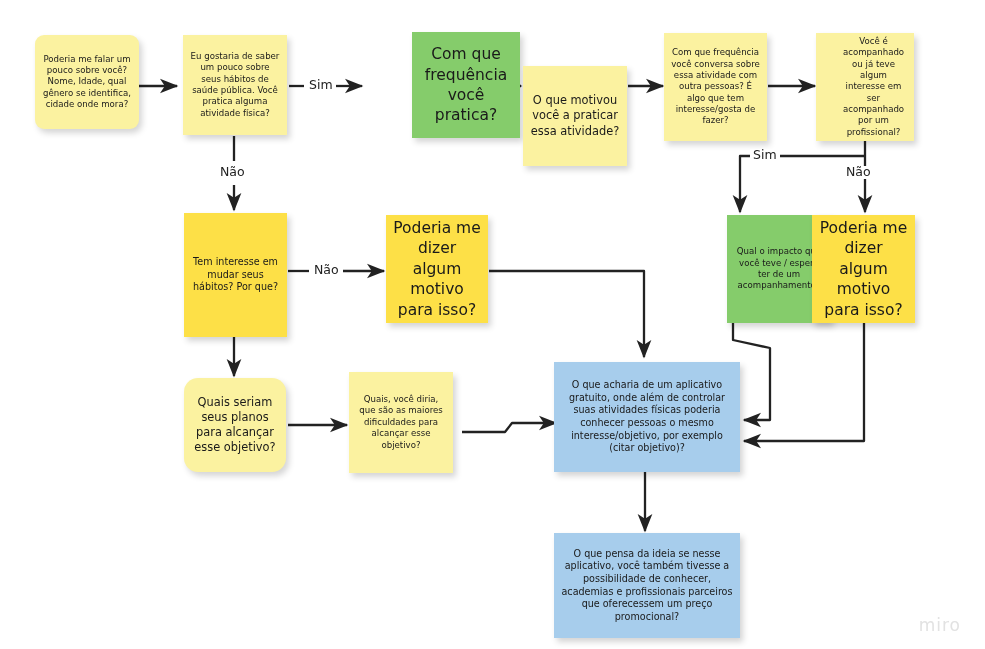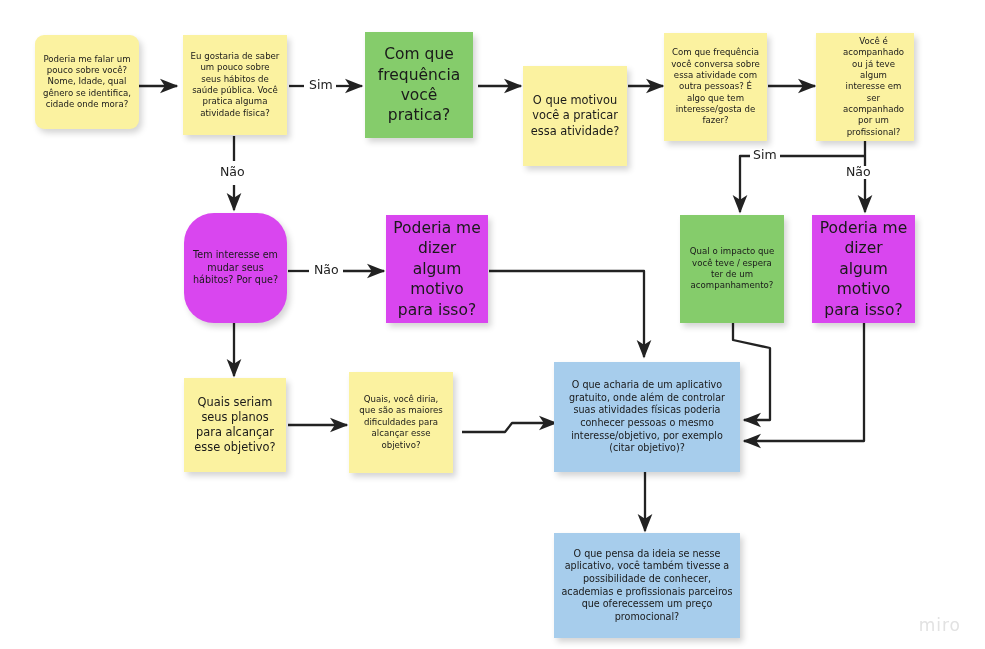--- a/index.html
+++ b/index.html
@@ -33,22 +33,22 @@
     padding: 6px 7px;
     box-shadow: 3px 4px 6px rgba(0,0,0,0.17);
     overflow: hidden;
     z-index: 3;
   }
   .note span {
     display: block;
     width: 100%;
   }
   .n-yellow { background: #FBF2A0; }
-  .n-green  { background: #85CC6B; }
-  .n-pink   { background: #d946ef; }
+  .n-green  { background: #85CC6B; margin-left: 47px; }
+  .n-pink   { background: #fde047; }
   .n-blue   { background: #A7CDEC; justify-content: center; }
 
   .t-xs  { font-size: 8.6px; }
   .t-sm  { font-size: 9.6px; }
   .t-md  { font-size: 11.4px; }
   .t-lg  { font-size: 15.5px; }
 
   .edge-label {
     position: absolute;
     font-size: 12.5px;
@@ -143,37 +143,37 @@
   </div>
 
   <div class="note n-yellow t-xs" style="left:664px; top:33px; width:103px; height:108px;">
     <span>Com que frequência você conversa sobre essa atividade com outra pessoas? É algo que tem interesse/gosta de fazer?</span>
   </div>
 
   <div class="note n-yellow t-xs" style="left:816px; top:33px; width:98px; height:108px;padding-left:24px;">
     <span>Você é acompanhado ou já teve algum interesse em ser acompanhado por um profissional?</span>
   </div>
 
-  <div class="note n-pink t-sm" style="left:184px; top:213px; width:103px; height:110px;border-radius:30px;">
+  <div class="note n-pink t-sm" style="left:184px; top:213px; width:103px; height:124px;">
     <span>Tem interesse em mudar seus hábitos? Por que?</span>
   </div>
 
   <div class="note n-pink t-lg" style="left:386px; top:215px; width:102px; height:108px;">
     <span>Poderia me dizer algum motivo para isso?</span>
   </div>
 
   <div class="note n-green t-xs" style="left:680px; top:215px; width:104px; height:108px;">
     <span>Qual o impacto que você teve / espera ter de um acompanhamento?</span>
   </div>
 
   <div class="note n-pink t-lg" style="left:812px; top:215px; width:103px; height:108px;">
     <span>Poderia me dizer algum motivo para isso?</span>
   </div>
 
-  <div class="note n-yellow t-md" style="left:184px; top:378px; width:102px; height:94px;">
+  <div class="note n-yellow t-md" style="left:184px; top:378px; width:102px; height:94px;border-radius:14px;">
     <span>Quais seriam seus planos para alcançar esse objetivo?</span>
   </div>
 
   <div class="note n-yellow t-xs" style="left:349px; top:372px; width:104px; height:101px;">
     <span>Quais, você diria, que são as maiores dificuldades para alcançar esse objetivo?</span>
   </div>
 
   <div class="note n-blue t-sm" style="left:554px; top:362px; width:186px; height:110px;">
     <span>O que acharia de um aplicativo gratuito, onde além de controlar suas atividades físicas poderia conhecer pessoas o mesmo interesse/objetivo, por exemplo (citar objetivo)?</span>
   </div>

